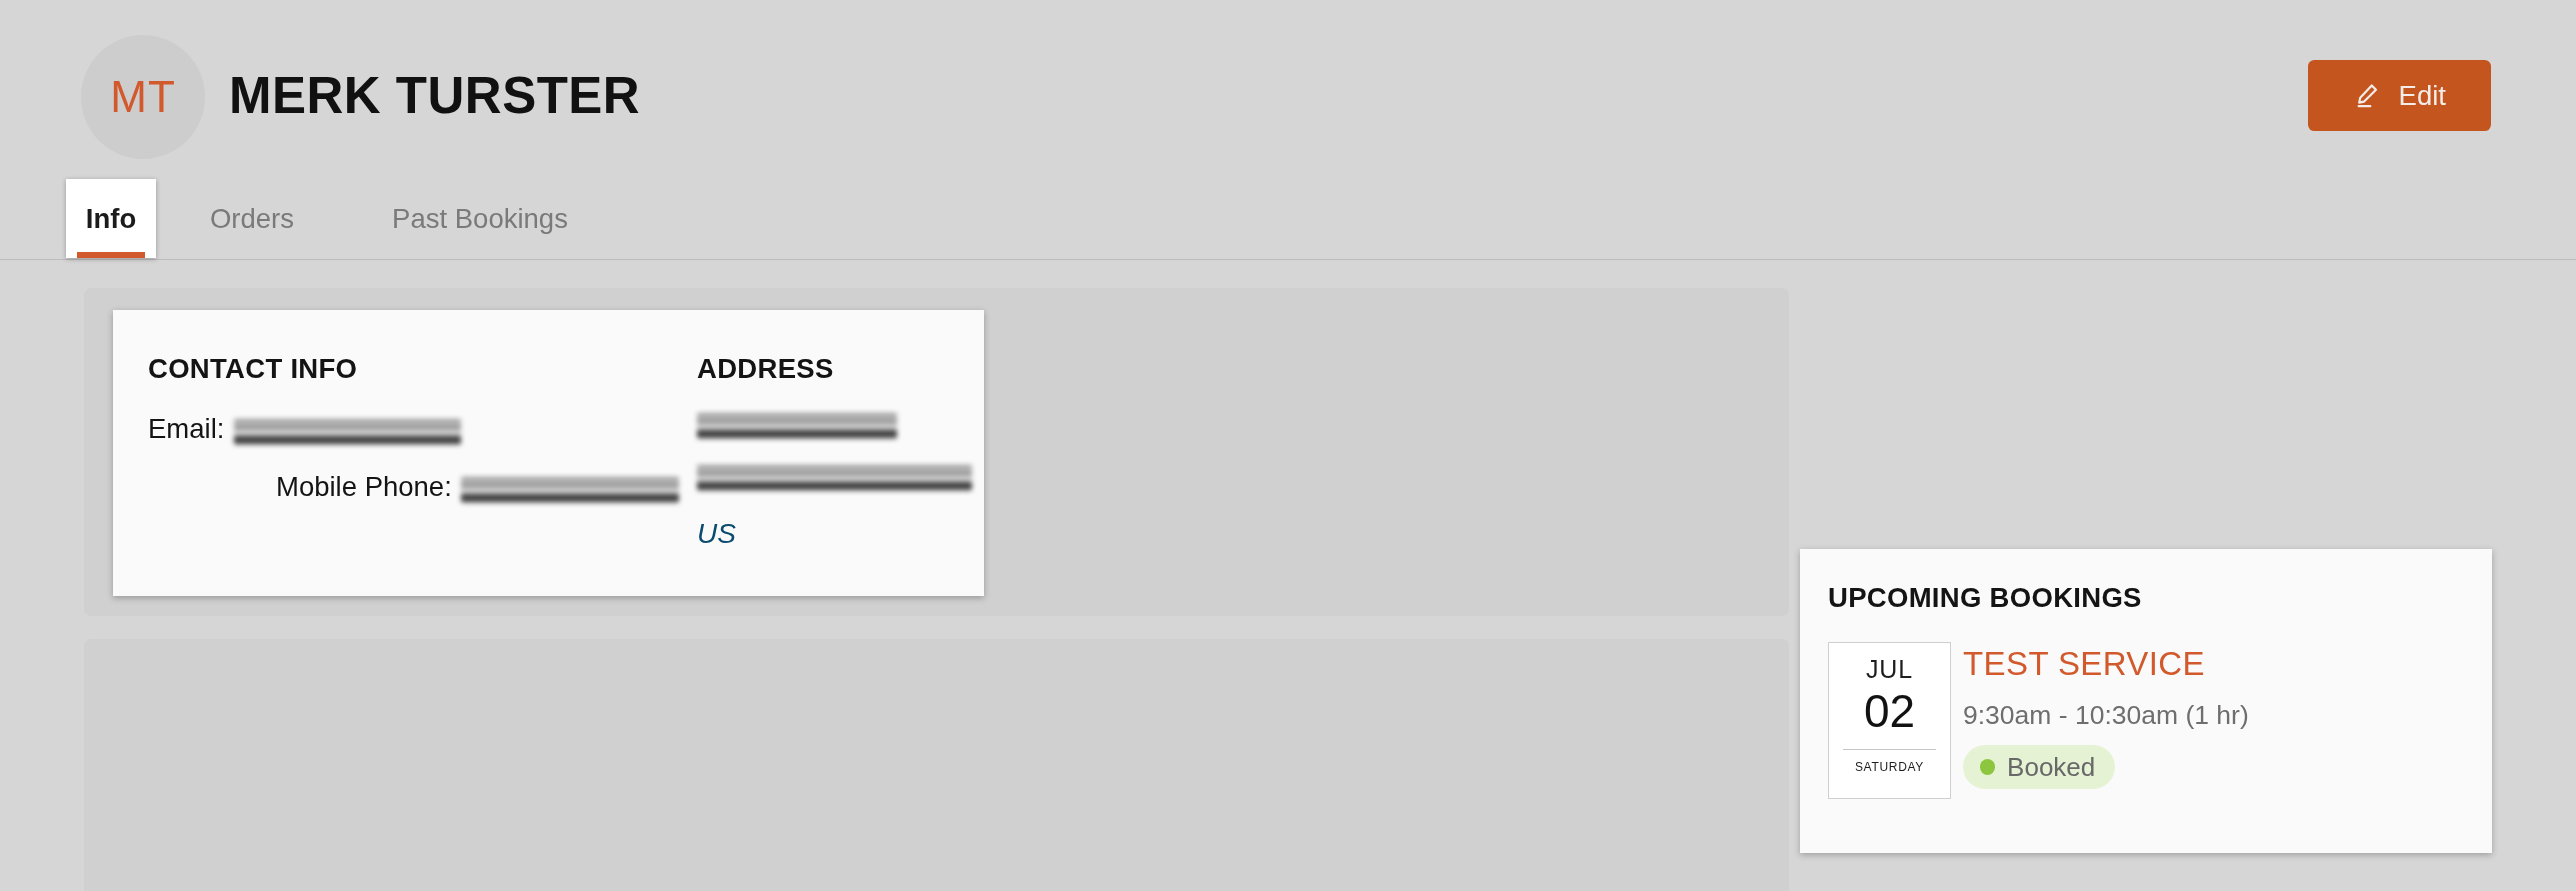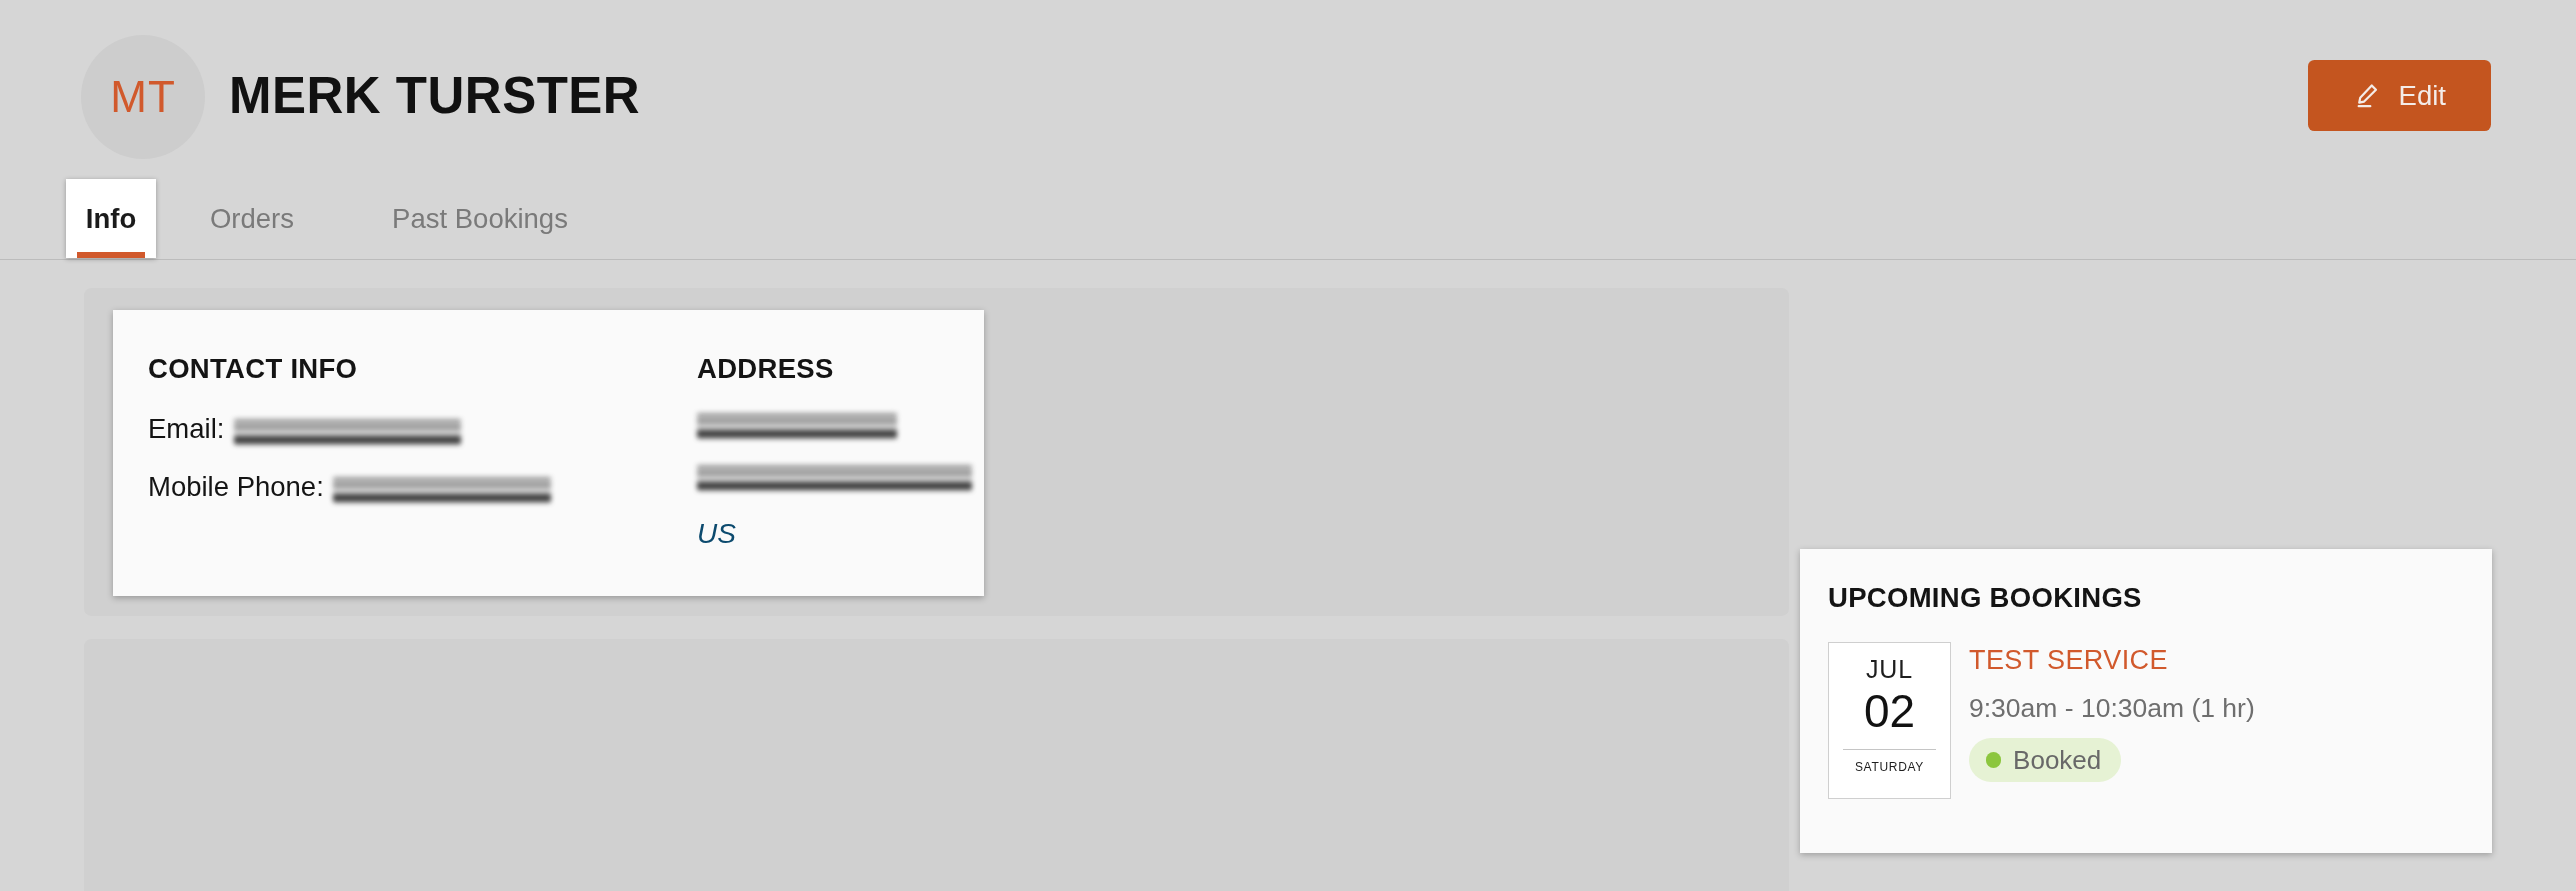--- a/index.html
+++ b/index.html
@@ -223,21 +223,21 @@
     width: 692px;
     height: 304px;
     background: #fafafa;
     box-shadow: 0 1.8px 6.4px rgba(0,0,0,0.26);
     padding: 33px 28px;
   }
 
   .booking-row {
     display: flex;
     align-items: flex-start;
-    gap: 18px;
+    gap: 12px;
     margin-top: 27.5px;
   }
   .date-box {
     width: 123px;
     height: 157px;
     border: 1.8px solid #cfcfcf;
     background: #ffffff;
     display: flex;
     flex-direction: column;
     align-items: center;
@@ -263,21 +263,21 @@
     margin: 11px 0 9.2px 0;
   }
   .date-weekday {
     font-size: 12px;
     color: #1e1e1e;
     letter-spacing: 0.7px;
   }
 
   .booking-info { padding-top: 3.7px; }
   .service-name {
-    font-size: 27px;
+    font-size: 33px;
     color: #d1592c;
     font-weight: 400;
     letter-spacing: 0.4px;
     cursor: pointer;
   }
   .booking-time {
     font-size: 26.5px;
     color: #6e6e6e;
     margin-top: 16.5px;
     white-space: nowrap;
@@ -343,21 +343,21 @@
       <div class="contact-cols">
 
         <div class="col-left">
           <div class="section-head">CONTACT INFO</div>
 
           <div class="field-row" style="margin-top:27.5px;">
             <span class="field-label">Email:</span>
             <span class="redacted r-email"></span>
           </div>
 
-          <div class="field-row" style="margin-top:26px;">
+          <div class="field-row" style="margin-top:26px;justify-content:flex-end;">
             <span class="field-label">Mobile Phone:</span>
             <span class="redacted r-phone"></span>
           </div>
         </div>
 
         <div class="col-right">
           <div class="section-head">ADDRESS</div>
 
           <div class="field-row" style="margin-top:27.5px;">
             <span class="redacted r-addr1"></span>

